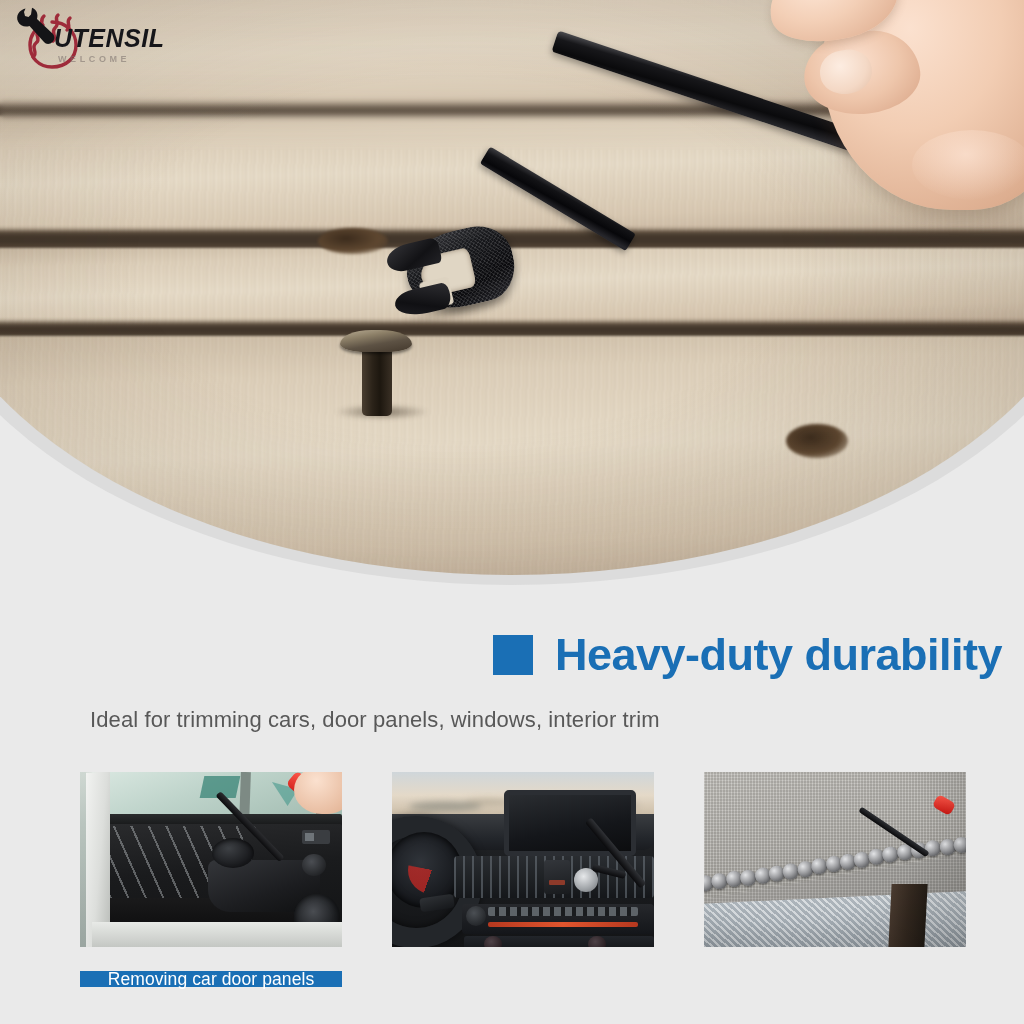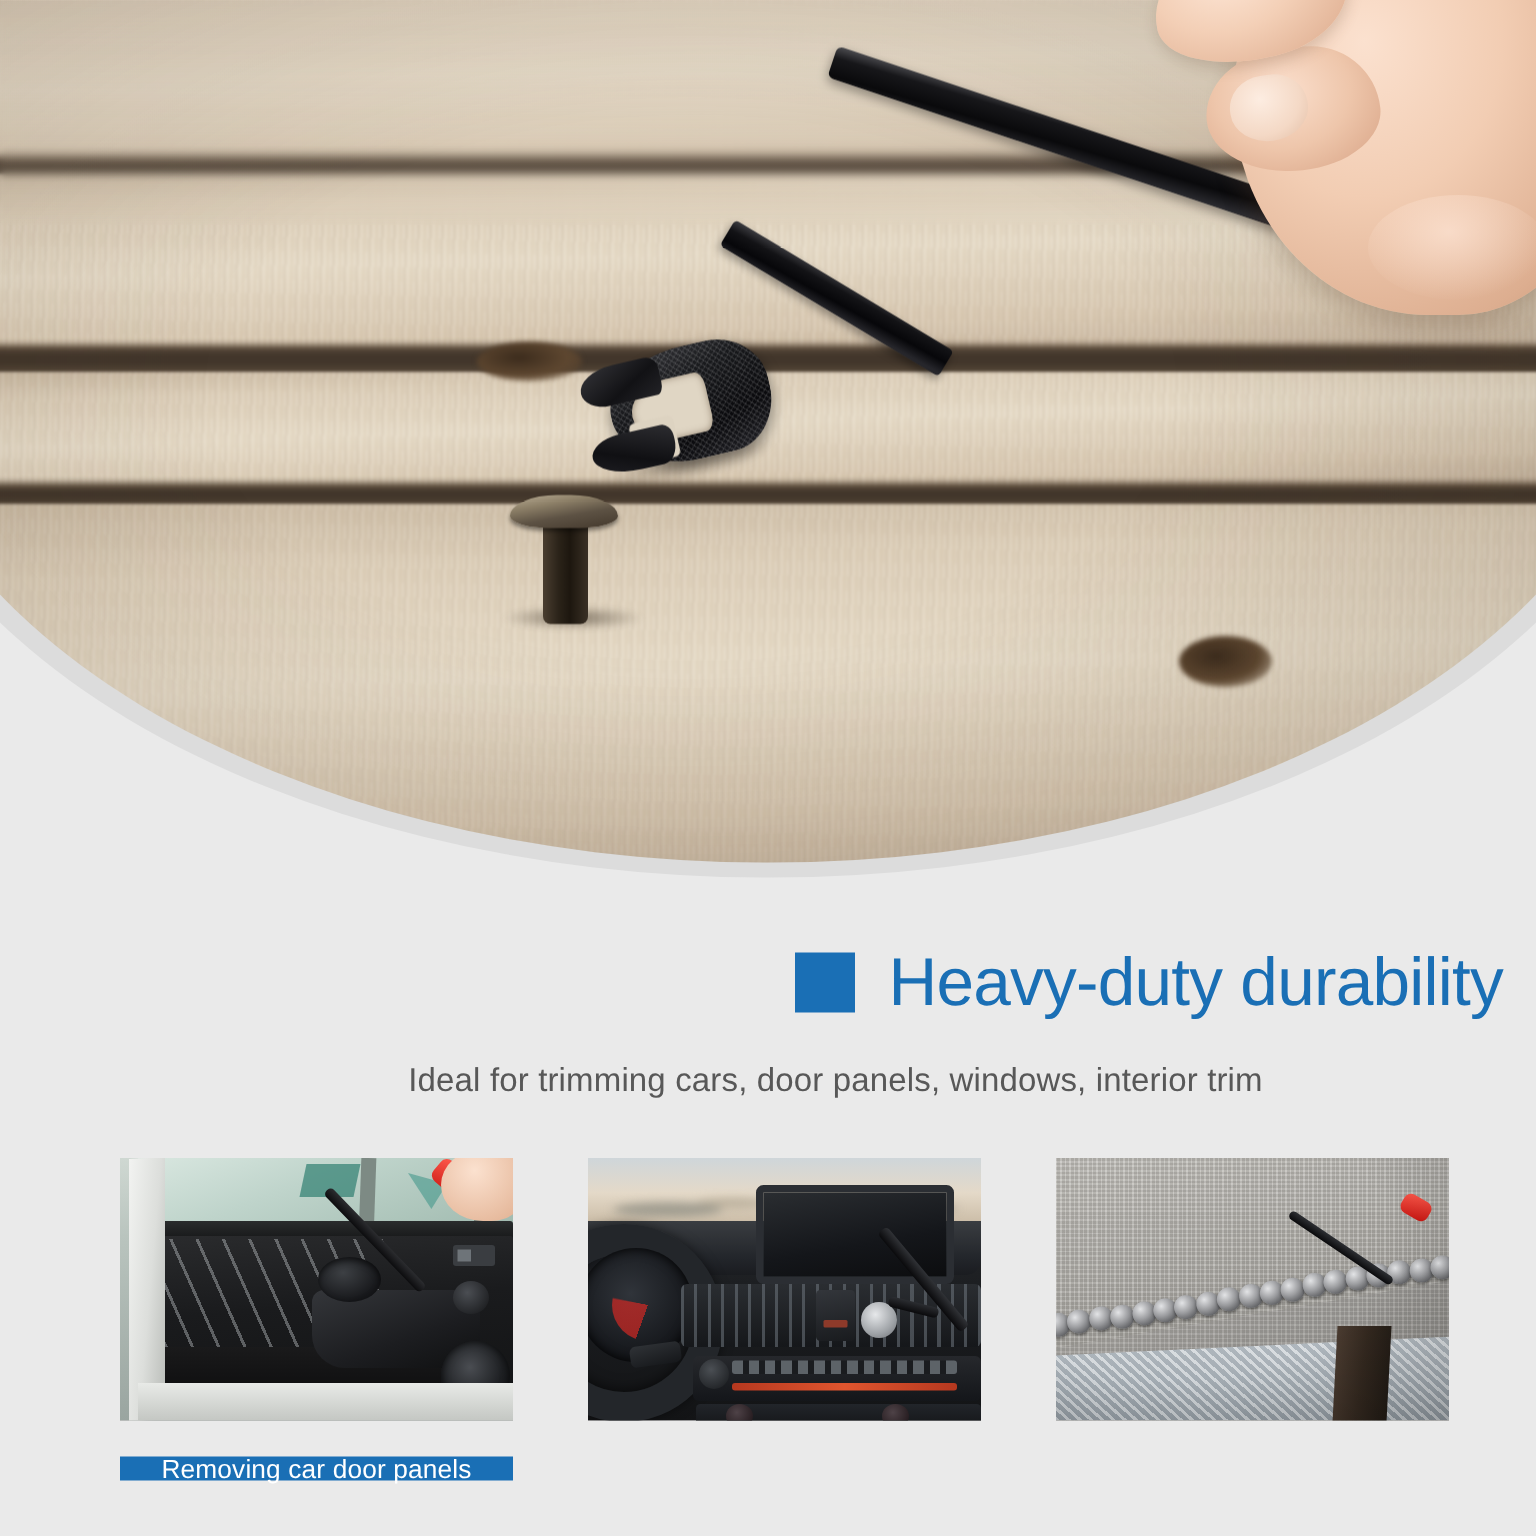--- a/index.html
+++ b/index.html
@@ -233,27 +233,27 @@
     display:flex; align-items:center; justify-content:flex-end;
     padding-right:22px;
   }
   #headline-bullet {
     width:40px; height:40px;
     background:#1a6fb5;
     margin-right:22px;
     flex:0 0 auto;
   }
   #headline {
-    font-size:45px; font-weight:normal; color:#1a6fb5;
+    font-size:45px; font-weight:bold; color:#1a6fb5;
     letter-spacing:-.5px; line-height:1;
     white-space:nowrap;
   }
   #subheadline {
     position:absolute; left:0; top:707px; width:1024px;
-    text-align:center;
+    text-align:left;
     padding-left:90px;
     font-size:22px; color:#585858; letter-spacing:.1px;
     white-space:nowrap;
   }
 
   
   #cards {
     position:absolute; left:80px; top:772px;
     width:886px; height:215px;
     display:flex; justify-content:space-between;
@@ -559,20 +559,35 @@
         <div id="knuckle"></div>
         <div id="finger">
         </div>
         <div id="nailplate"></div>
         <div id="thumb"></div>
       </div>
 
     </div>
   </div>
 
+  <div id="logo">
+    <svg id="logo-swirl" viewBox="0 0 60 58">
+      <g fill="none" stroke="#9e2b3a" stroke-width="3.4" stroke-linecap="round">
+        <path d="M30 10 C44 10 54 20 54 33 C54 46 44 55 30 55 C17 55 8 46 8 33 C8 24 13 17 21 13"></path>
+        <path d="M22 4 C16 9 24 13 17 18 C11 23 20 26 14 31 C8 36 17 40 11 45"></path>
+        <path d="M36 3 C31 7 39 11 33 16 C28 21 36 24 31 29"></path>
+        <path d="M48 6 C43 10 50 14 45 18"></path>
+      </g>
+    </svg>
+    <svg id="logo-wrench" viewBox="0 0 42 40">
+      <path d="M11.5 2.5 C5 4 1.5 10 4 15.5 C6 20 11 21.5 15.5 20 L30 36 C32 38.5 36 38.5 38.5 36 C41 33.5 41 30 38.5 27.5 L23 13 C24.5 8 22.5 3.5 18 1.8 L17 8.5 L14.5 11 L11 10 L10 6 Z" fill="#141417"></path>
+    </svg>
+    <div id="logo-text">UTENSIL</div>
+    <div id="logo-sub">WELCOME</div>
+  </div>
 </div>
 
 <div id="headline-row">
   <div id="headline-bullet"></div>
   <div id="headline">Heavy-duty durability</div>
 </div>
 <div id="subheadline">Ideal for trimming cars, door panels, windows, interior trim</div>
 
 <div id="cards">
 

